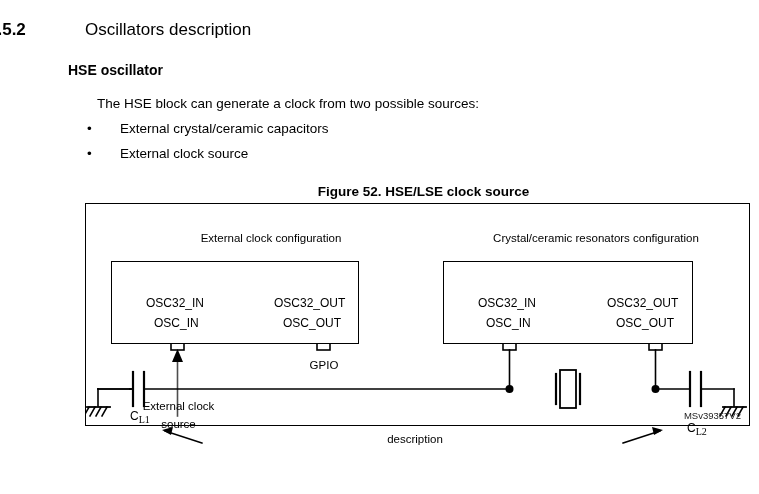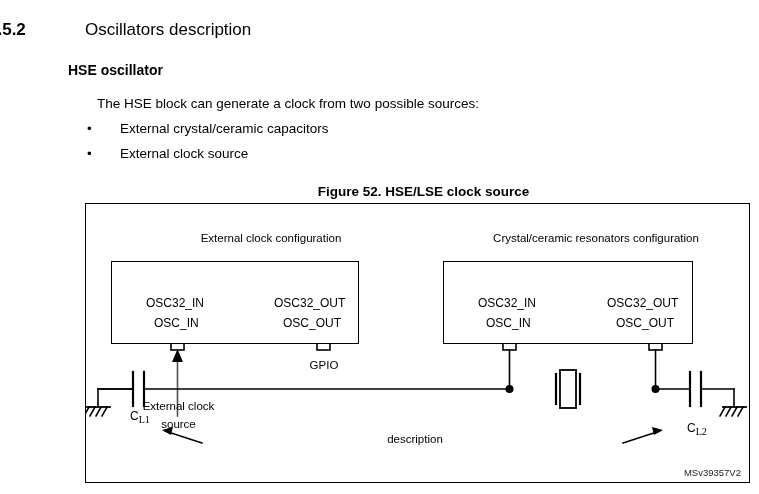--- a/index.html
+++ b/index.html
@@ -87,21 +87,21 @@
     font-size: 13.5px;
     font-weight: bold;
     white-space: nowrap;
     margin-left: 44px;
   }
   .figure-frame {
     position: absolute;
     left: 85px;
     top: 203px;
     width: 665px;
-    height: 280px;
+    height: 223px;
     border: 1.5px solid #000000;
     box-sizing: border-box;
     background: #ffffff;
     padding-left: 40px;
   }
   .figure-svg {
     position: absolute;
     left: 0;
     top: 0;
     display: block;

